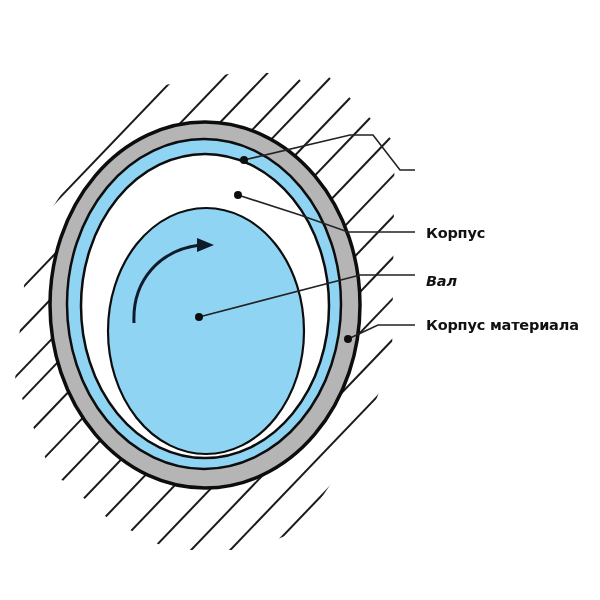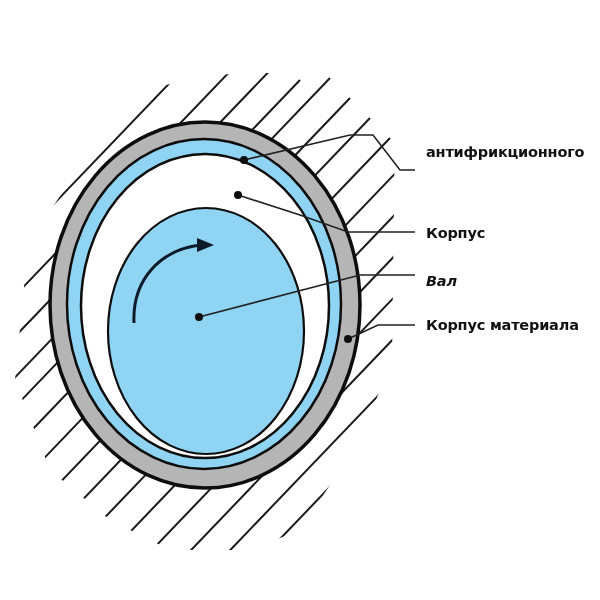--- a/index.html
+++ b/index.html
@@ -82,21 +82,20 @@
     <polyline points="348,339 378,325 415,325"></polyline>
   </g>
 
   <circle cx="244" cy="160" r="4" fill="#0d0d0d"></circle>
   <circle cx="238" cy="195" r="4" fill="#0d0d0d"></circle>
   <circle cx="199" cy="317" r="4" fill="#0d0d0d"></circle>
   <circle cx="348" cy="339" r="4" fill="#0d0d0d"></circle>
 </svg>
 
 <div class="label" style="left:426px; top:144px;">
-  <span>антифрикционного</span>
 </div>
 
 <div class="label" style="left:426px; top:225px;">
   <span>Корпус</span>
 </div>
 
 <div class="label" style="left:426px; top:273px;font-style:italic;">
   <span>Вал</span>
 </div>
 

